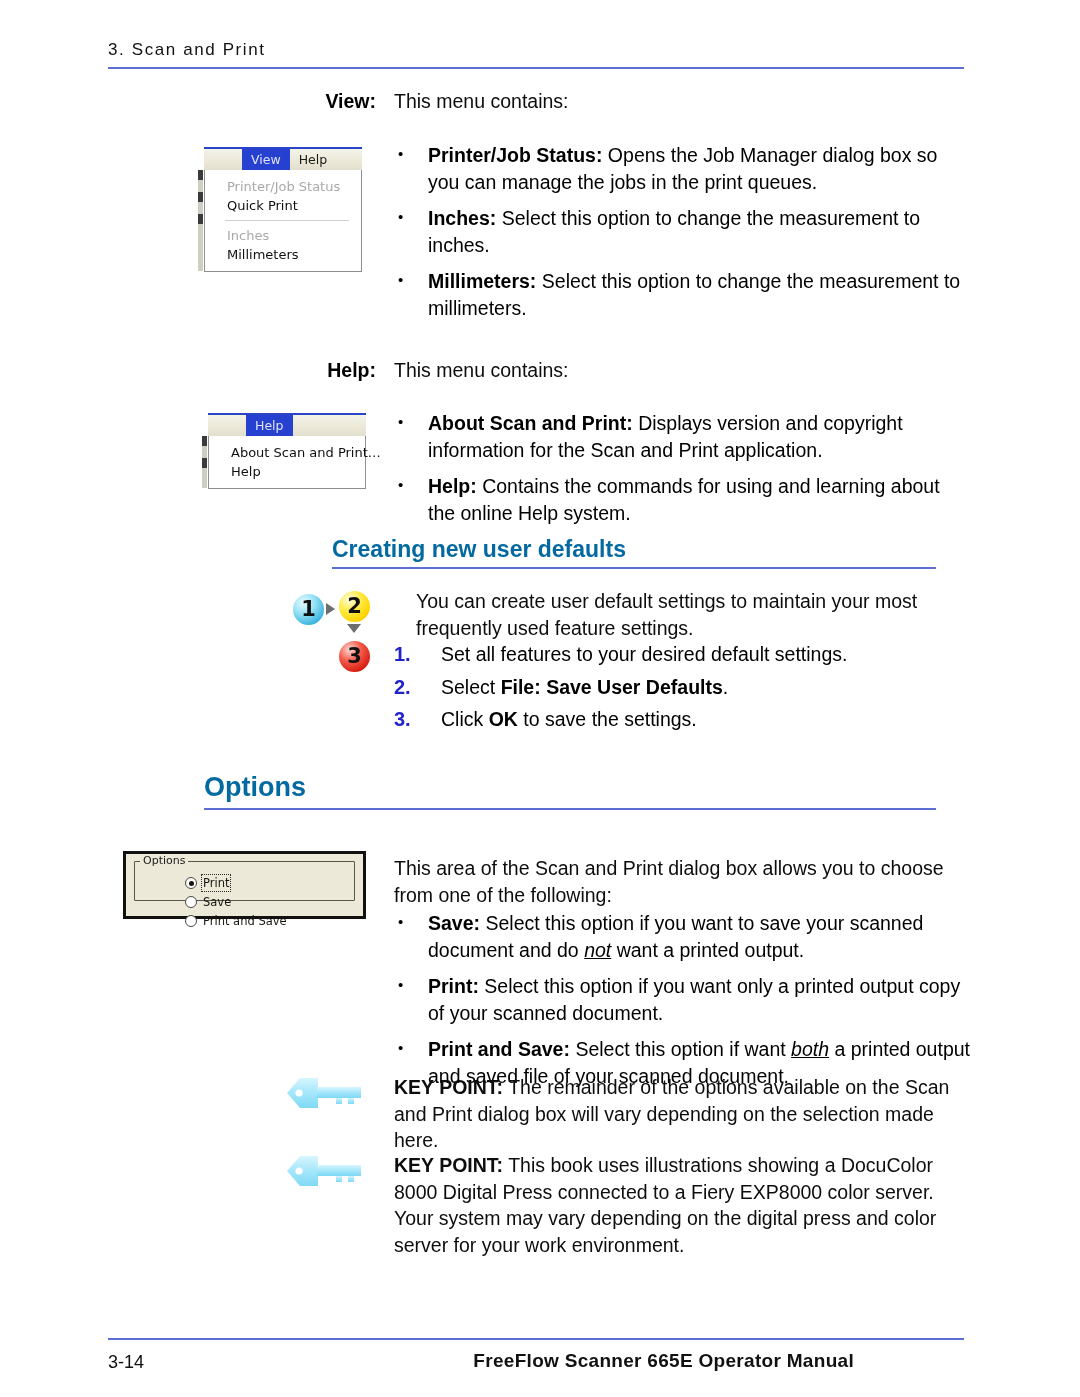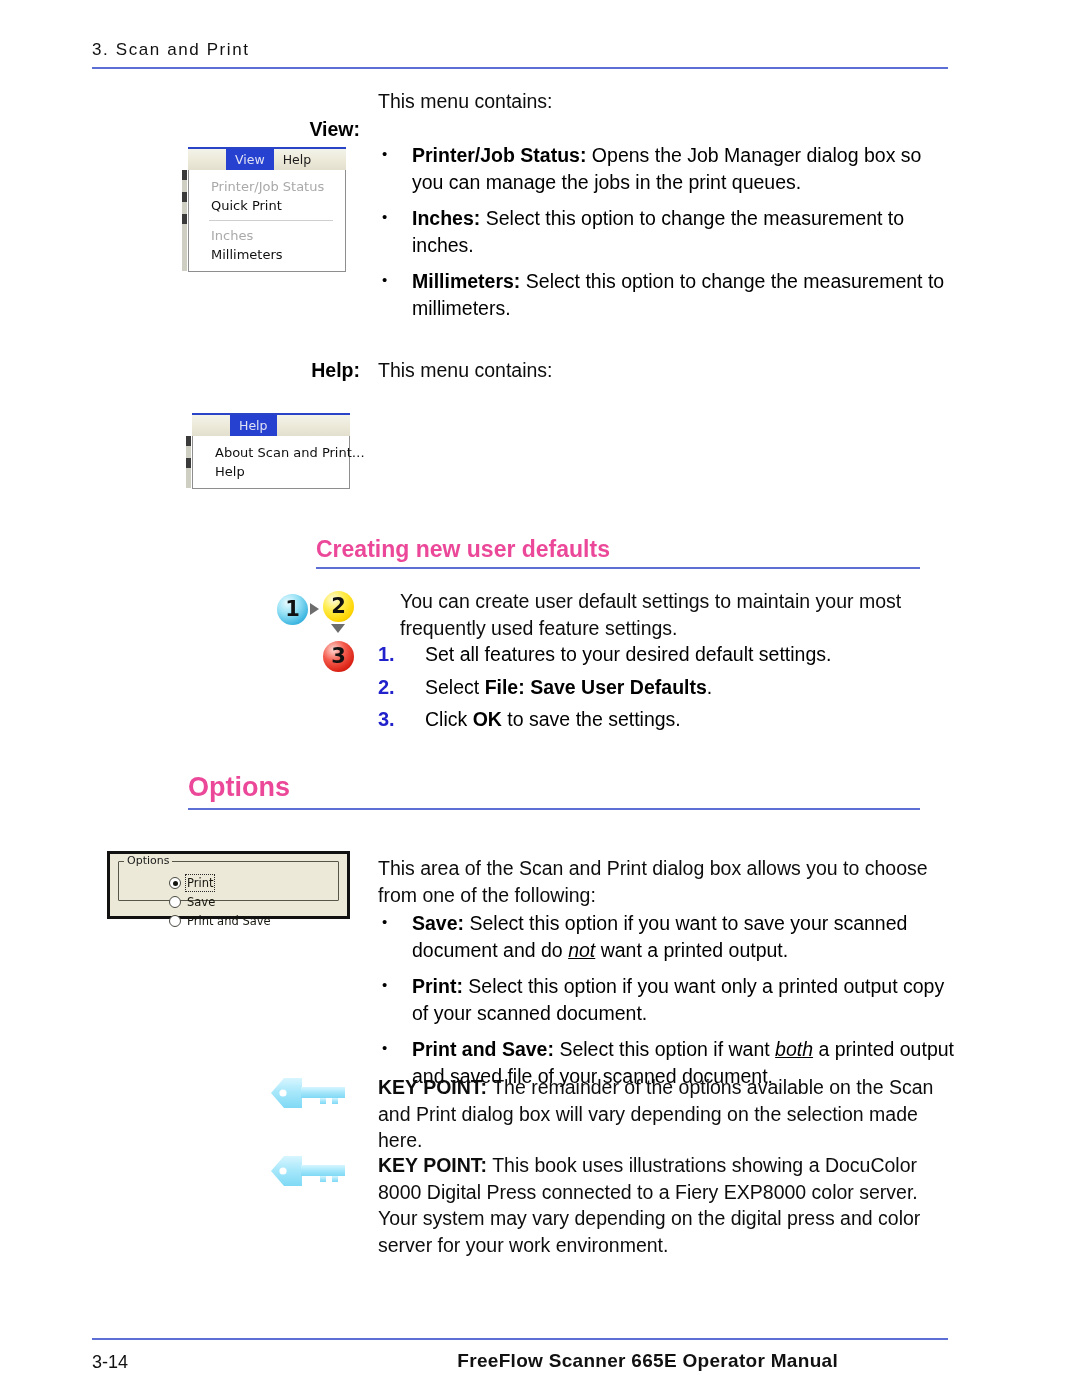--- a/index.html
+++ b/index.html
@@ -12,21 +12,21 @@
     width: 1080px;
     height: 1397px;
     position: relative;
     font-family: "Liberation Sans", sans-serif;
     color: #000000;
     overflow: hidden;
   }
 
   .page {
     position: absolute;
-    left: 0; top: 0;
+    left: 16px; top: 0;
     width: 968px;
     height: 1397px;
   }
 
   
   .running-head {
     position: absolute;
     left: 92px;
     top: 40px;
     font-size: 17px;
@@ -101,21 +101,21 @@
     width: 26px;
     text-align: left;
     font-weight: bold;
     color: #2222cc;
     font-size: 20px;
   }
 
   
   .heading2 {
     position: absolute;
-    color: #ec4899;
+    color: #0369a1;
     font-weight: bold;
   }
   .heading-rule {
     position: absolute;
     background: #5d6fd4;
     height: 2px;
   }
 
   
   .winshot {
@@ -319,21 +319,21 @@
   }
 </style>
 </head>
 <body>
 
 <div class="page">
 
   <div class="running-head">3. Scan and Print</div>
   <div class="head-rule"></div>
 
-  <div class="label-col" style="left:250px; top:88px; width:110px;margin-top:28px;">View:</div>
+  <div class="label-col" style="left:250px; top:88px; width:110px;">View:</div>
   <div class="body-text" style="left:378px; top:88px; width:560px;">This menu contains:</div>
 
   <div class="winshot" style="left:188px; top:147px; width:158px;">
     <div class="menubar">
       <div class="menubar-item selected">View</div>
       <div class="menubar-item">Help</div>
     </div>
     <div class="dropdown">
       <div class="menu-leftrail">
         <span></span>
@@ -370,20 +370,28 @@
     <div class="dropdown">
       <div class="menu-leftrail">
         <span></span>
           <span></span>
       </div>
       <div class="menu-item">About Scan and Print…</div>
       <div class="menu-item">Help</div>
     </div>
   </div>
 
+  <div class="bullets" style="left:378px; top:410px; width:578px;">
+    <div class="bullet-row">
+      <b>About Scan and Print:</b><span> Displays version and copyright information for the Scan and Print application.</span>
+    </div>
+    <div class="bullet-row">
+      <b>Help:</b><span> Contains the commands for using and learning about the online Help system.</span>
+    </div>
+  </div>
 
   <div class="heading2" style="left:316px; top:536px; font-size:23px;">Creating new user defaults</div>
   <div class="heading-rule" style="left:316px; top:567px; width:604px;"></div>
 
   <div class="steps-graphic" style="left:277px; top:591px;">
     <div class="sphere one">1</div>
     <div class="arrow-right"></div>
     <div class="sphere two">2</div>
     <div class="arrow-down"></div>
     <div class="sphere three">3</div>

